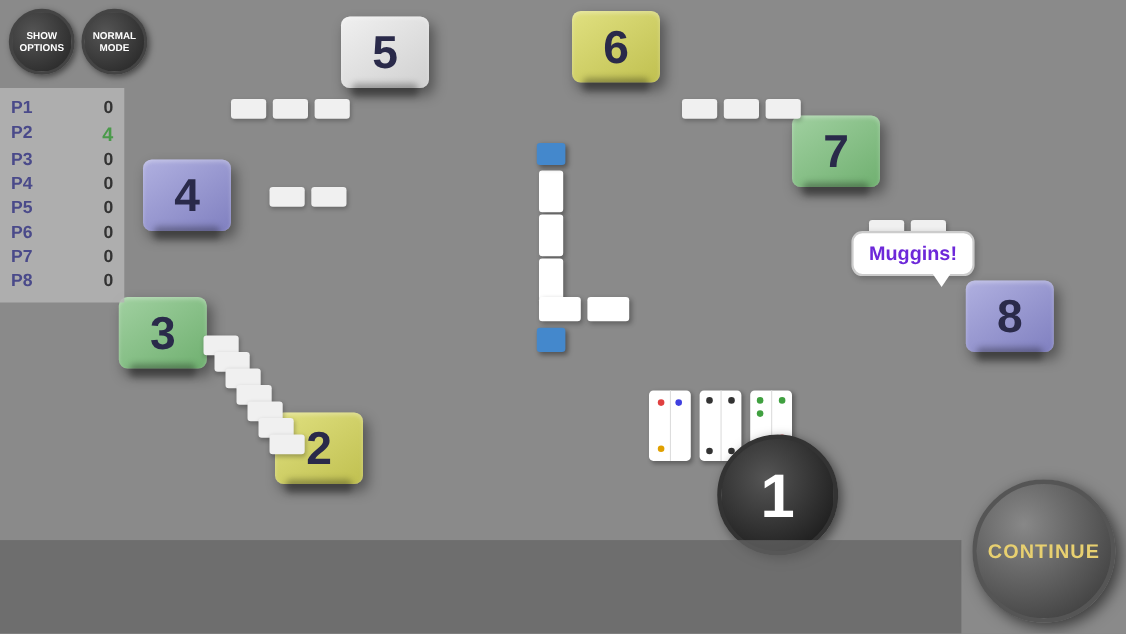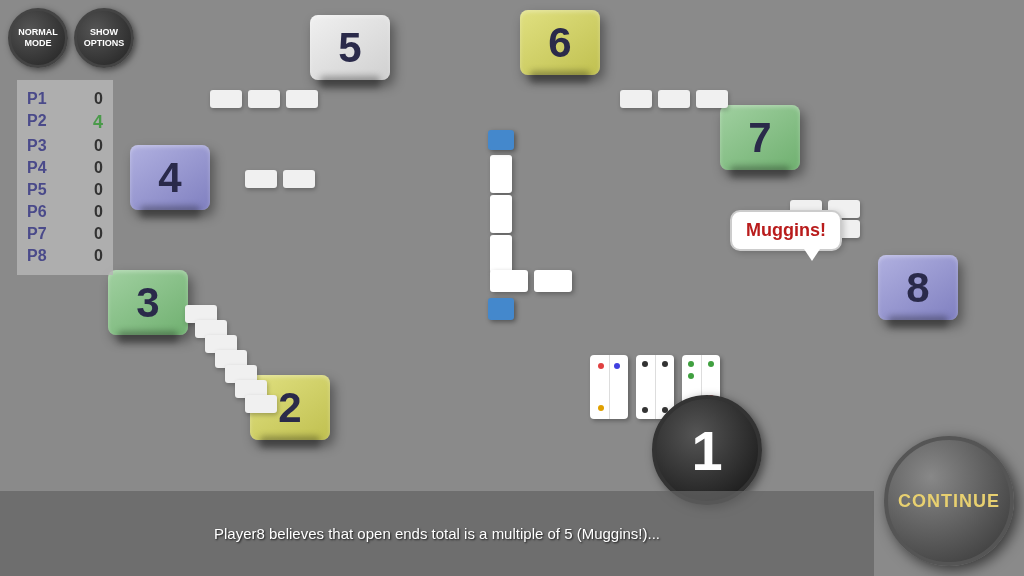--- a/index.html
+++ b/index.html
@@ -38,22 +38,22 @@
       cursor: pointer;
       box-shadow: 2px 2px 6px rgba(0,0,0,0.5);
       text-transform: uppercase;
       line-height: 1.2;
     }
 
     
     .score-panel {
       position: absolute;
       top: 80px;
-      left: 17px;
-      width: 96px;
+      left: 0;
+      width: 113px;
       background: rgba(180, 180, 180, 0.85);
       padding: 8px 10px;
       z-index: 10;
     }
 
     .score-row {
       display: flex;
       justify-content: space-between;
       padding: 2px 0;
       font-size: 16px;
@@ -103,22 +103,23 @@
 
     
     .speech-bubble {
       position: absolute;
       background: white;
       border: 2px solid #ccc;
       border-radius: 10px;
       padding: 8px 14px;
       font-size: 18px;
       font-weight: bold;
-      color: #b91c1c;
+      color: #6d28d9;
       box-shadow: 2px 2px 6px rgba(0,0,0,0.2);
+      margin-left: 44px;
     }
 
     .speech-bubble::after {
       content: '';
       position: absolute;
       bottom: -12px;
       right: 20px;
       width: 0;
       height: 0;
       border-left: 8px solid transparent;
@@ -188,24 +189,24 @@
       text-shadow: 1px 1px 2px rgba(0,0,0,0.8);
     }
 
     
     .fd-h { position: absolute; width: 32px; height: 18px; background: #f0f0f0; border-radius: 3px; box-shadow: 1px 2px 4px rgba(0,0,0,0.25); }
   </style>
 </head>
 <body>
 
 <div class="top-buttons">
+  <div class="top-btn">SHOW
+OPTIONS</div>
   <div class="top-btn">NORMAL
 MODE</div>
-  <div class="top-btn">SHOW
-OPTIONS</div>
 </div>
 
 <div class="score-panel">
   <div class="score-row">
     <span class="player-label">P1</span>
     <span class="score-val">0</span>
   </div>
   <div class="score-row highlighted">
     <span class="player-label">P2</span>
     <span class="score-val" style="color:#4a9a4a;font-size:18px;">4</span>
@@ -330,18 +331,17 @@
     <span>Muggins!</span>
   </div>
 
   <div class="player1-circle" style="top:395px; left:652px;">
     <span>1</span>
   </div>
 
 </div>
 
 <div class="info-bar">
-  <div class="info-text">Player8 believes that open ends total is a multiple of 5 (Muggins!)...</div>
 </div>
 
 <div class="continue-btn">
   <span>CONTINUE</span>
 </div>
 
 </body></html>

